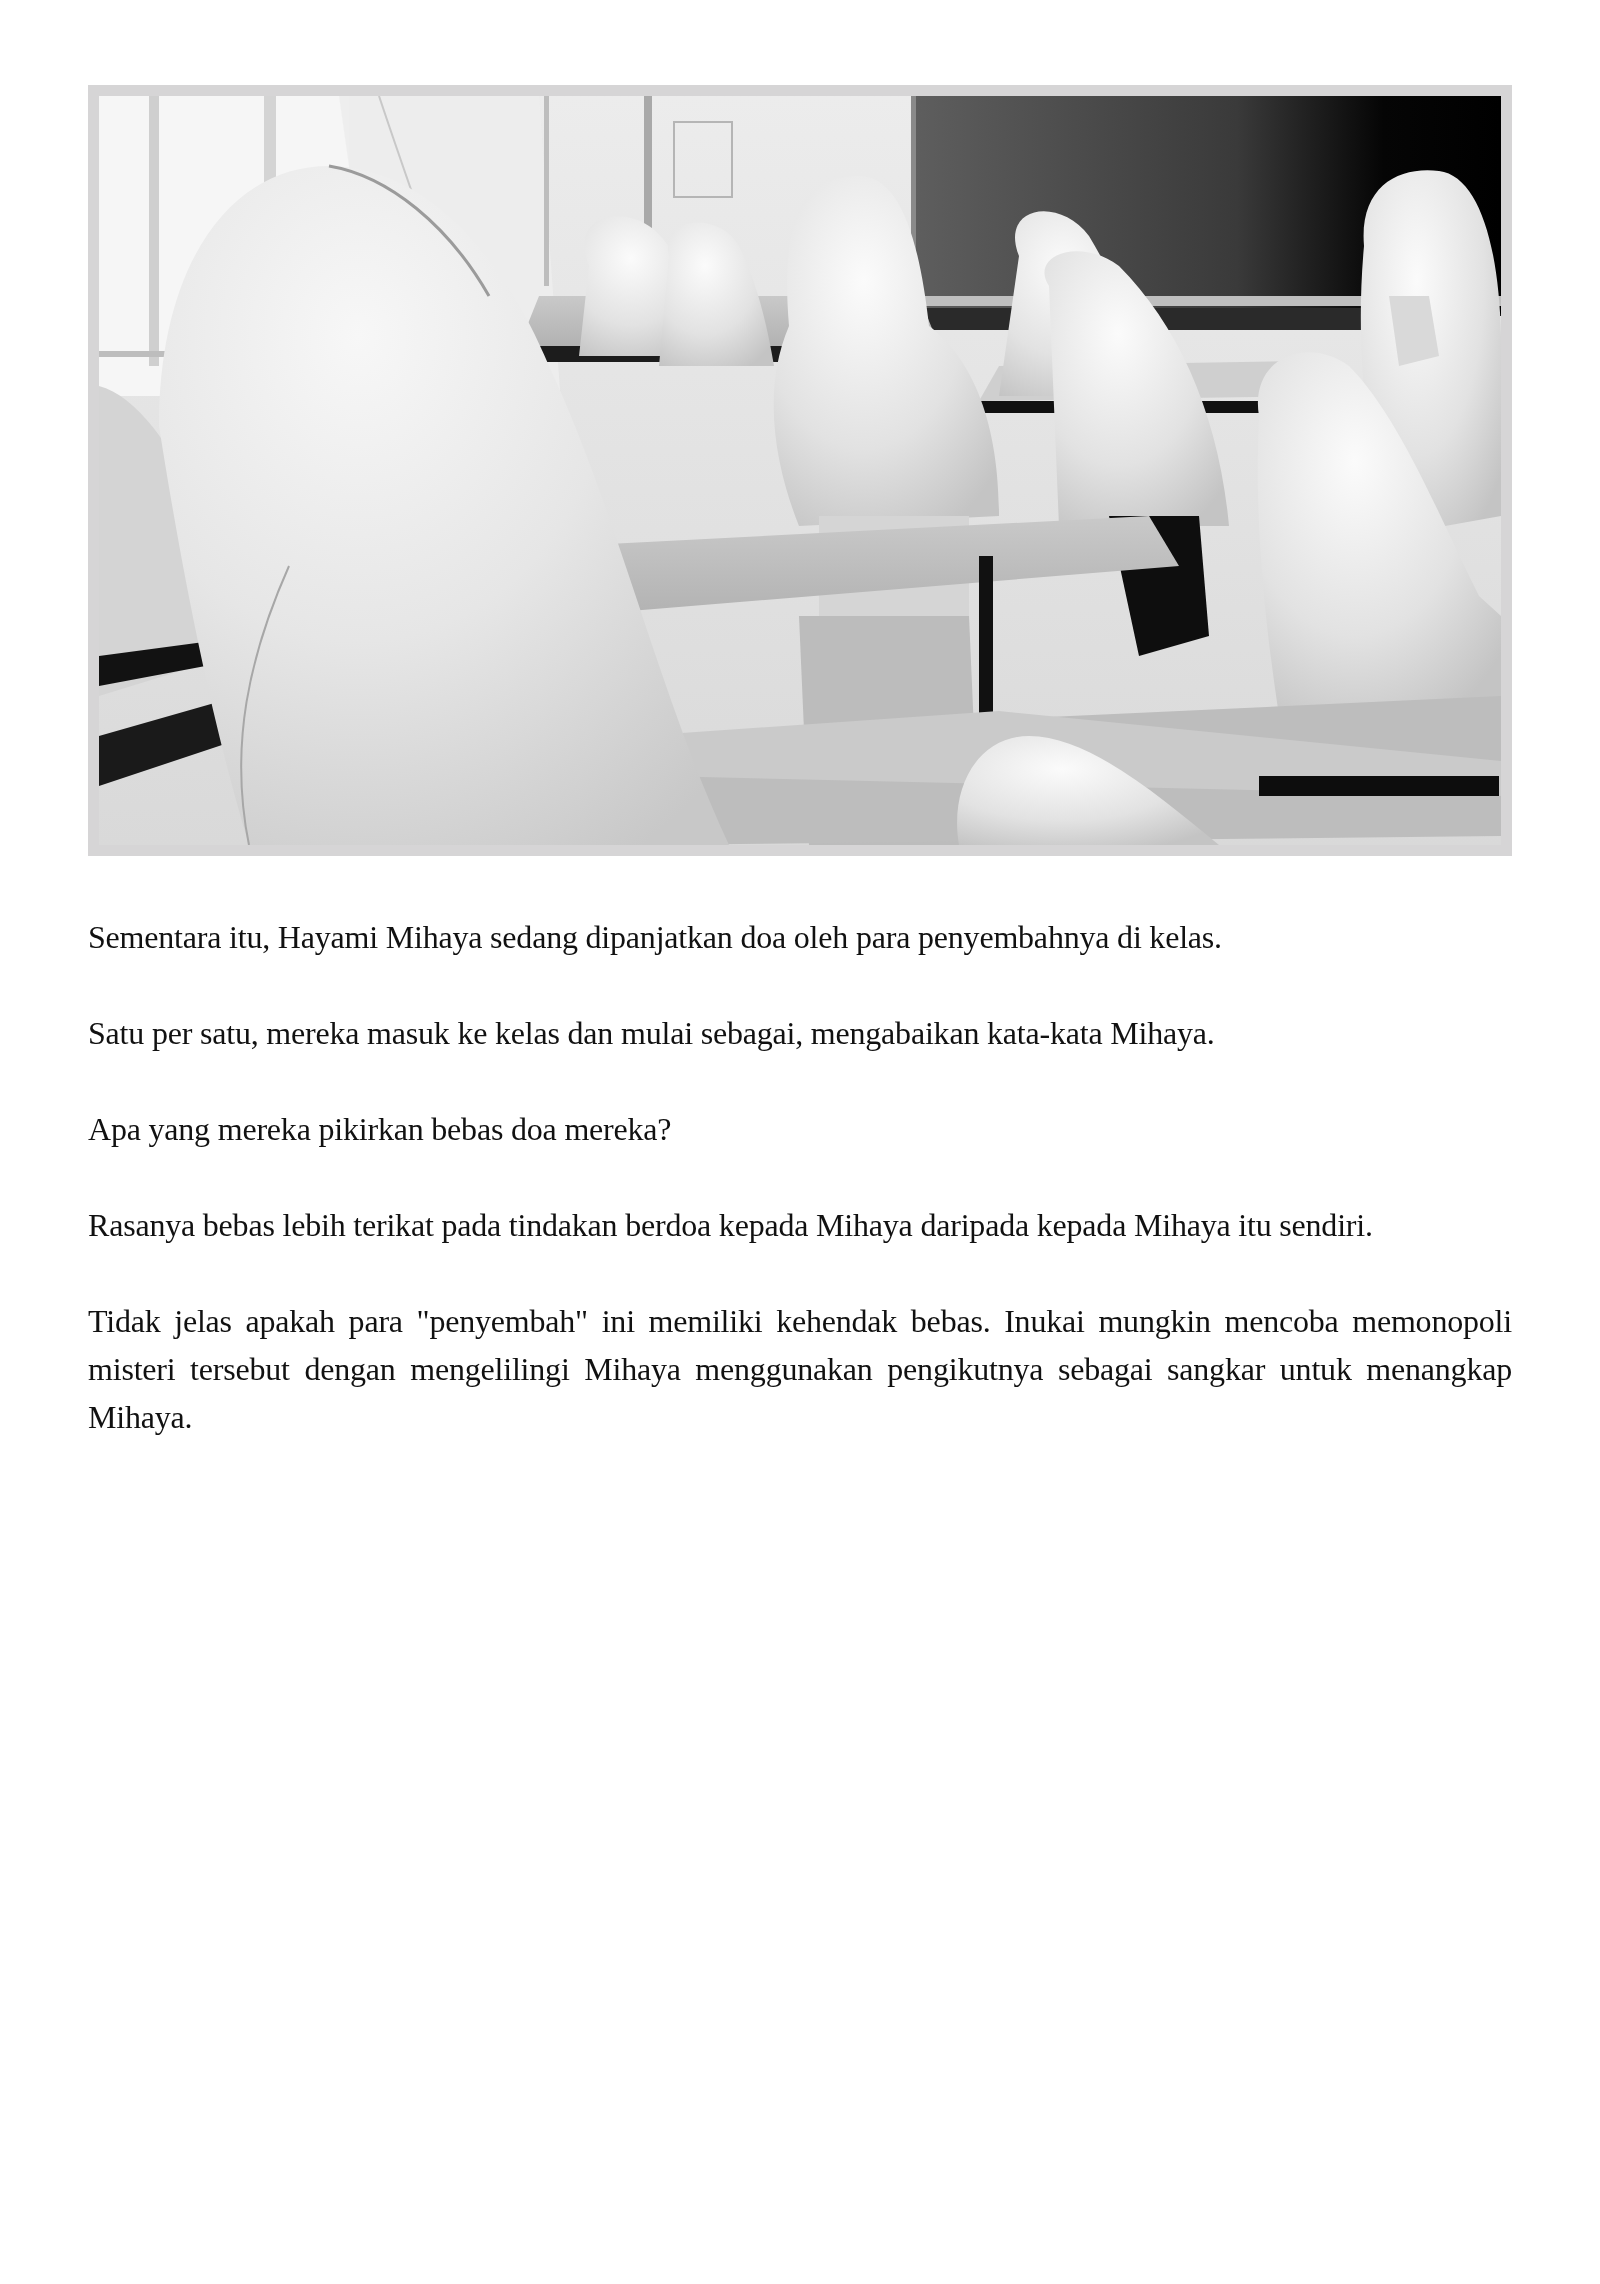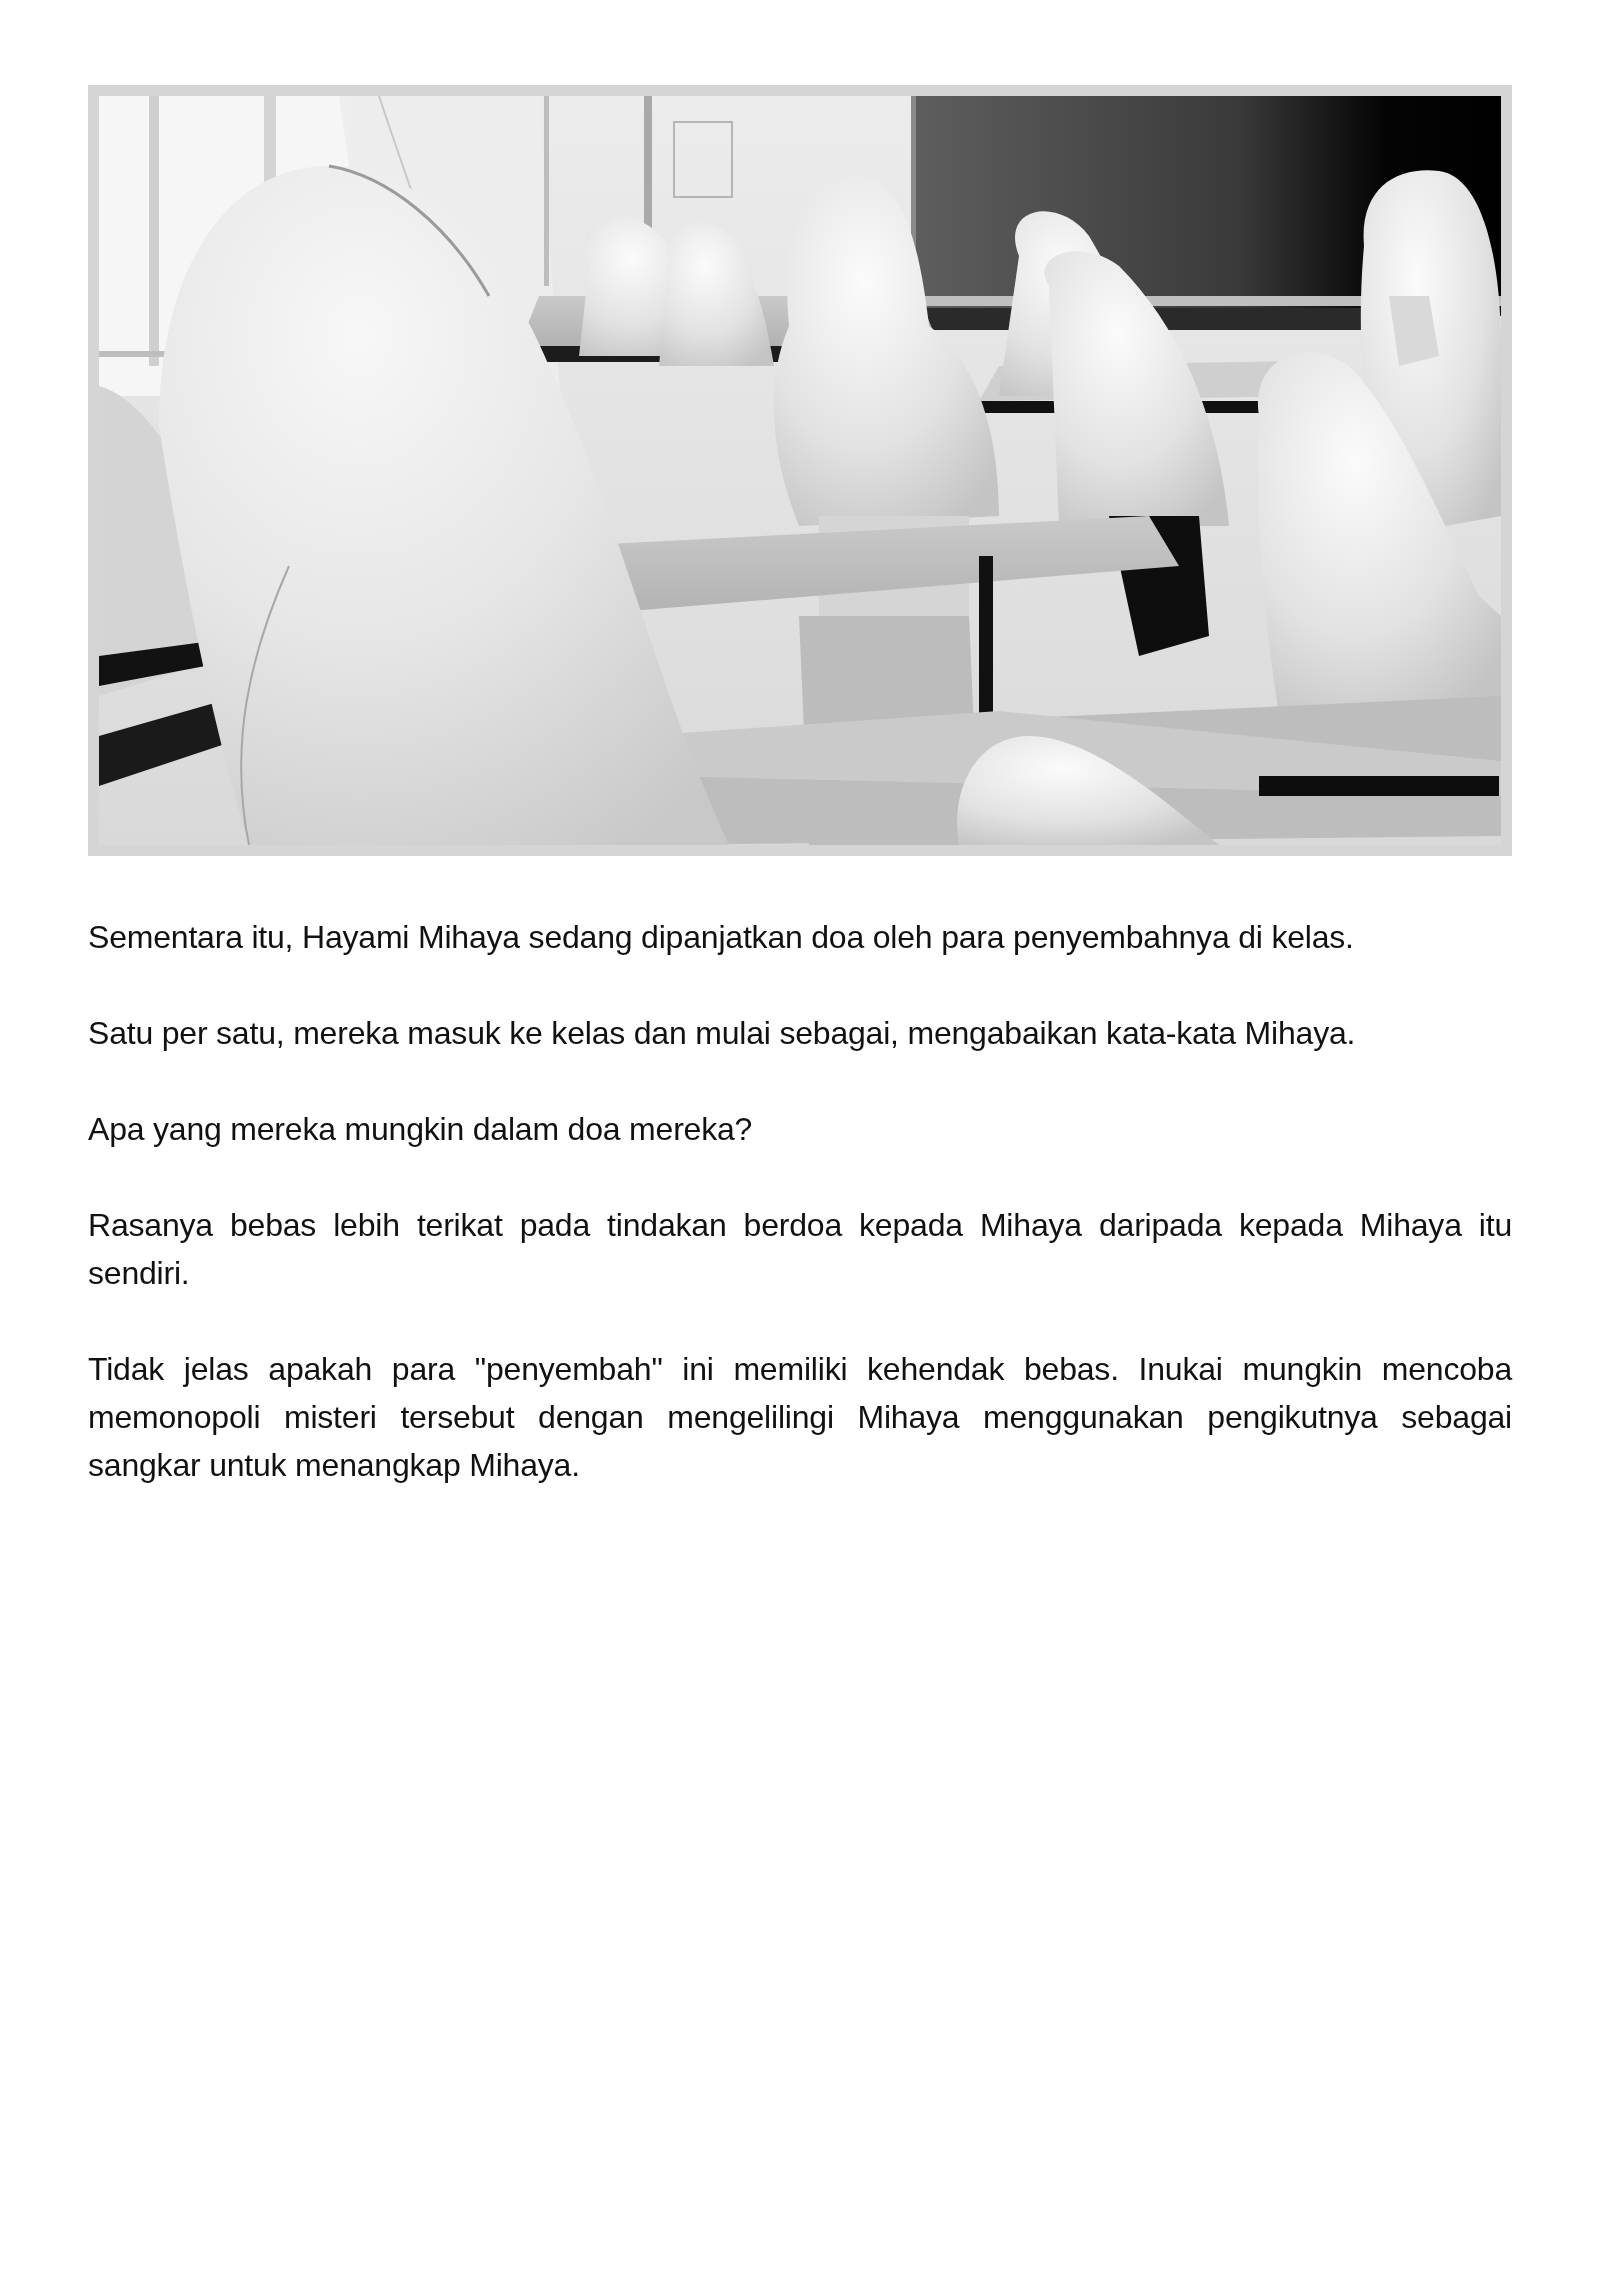--- a/index.html
+++ b/index.html
@@ -3,21 +3,21 @@
 <meta charset="utf-8">
 <style>
   html, body { margin: 0; padding: 0; background: #ffffff; }
   body { width: 1600px; height: 2284px; position: relative; overflow: hidden;
          font-family: "Liberation Sans", "DejaVu Sans", sans-serif; color: #111111; }
   .figure-frame { position: absolute; left: 88px; top: 85px; width: 1424px; height: 771px;
                   background: #d6d5d6; box-sizing: border-box; padding: 11px; }
   .figure-frame svg { display: block; width: 1402px; height: 749px; }
   .text-block { position: absolute; left: 88px; top: 913px; width: 1424px; }
   .para { margin: 0 0 48px 0; font-size: 32px; line-height: 48px; letter-spacing: -0.2px;
-          text-align: justify; word-spacing: 0px; }
+          text-align: justify; word-spacing: 0px; font-family: Liberation Serif, serif; }
   .para.last { text-align: justify; }
 </style>
 </head>
 <body>
 
 <div class="figure-frame">
   <svg viewBox="0 0 1402 749" xmlns="http://www.w3.org/2000/svg">
     <defs>
       <linearGradient id="board" x1="0" y1="0" x2="1" y2="0">
         <stop offset="0" stop-color="#5e5e5e"></stop>
@@ -103,16 +103,16 @@
 
     <path d="M60 330 C60 170 130 70 230 70 C320 70 400 150 450 270 C520 420 560 600 630 749 L150 749 C120 650 90 520 60 330 Z" fill="url(#veilBig)"></path>
     <path d="M230 70 C290 80 350 130 390 200" stroke="#9b9b9b" stroke-width="3" fill="none"></path>
     <path d="M150 749 C130 650 150 560 190 470" stroke="#a7a7a7" stroke-width="2" fill="none"></path>
   </svg>
 </div>
 
 <div class="text-block">
   <p class="para">Sementara itu, Hayami Mihaya sedang dipanjatkan doa oleh para penyembahnya di kelas.</p>
   <p class="para">Satu per satu, mereka masuk ke kelas dan mulai sebagai, mengabaikan kata-kata Mihaya.</p>
-  <p class="para">Apa yang mereka mungkin dalam doa mereka?</p>
+  <p class="para">Apa yang mereka pikirkan bebas doa mereka?</p>
   <p class="para">Rasanya bebas lebih terikat pada tindakan berdoa kepada Mihaya daripada kepada Mihaya itu sendiri.</p>
   <p class="para last">Tidak jelas apakah para "penyembah" ini memiliki kehendak bebas. Inukai mungkin mencoba memonopoli misteri tersebut dengan mengelilingi Mihaya menggunakan pengikutnya sebagai sangkar untuk menangkap Mihaya.</p>
 </div>
 
 </body></html>

